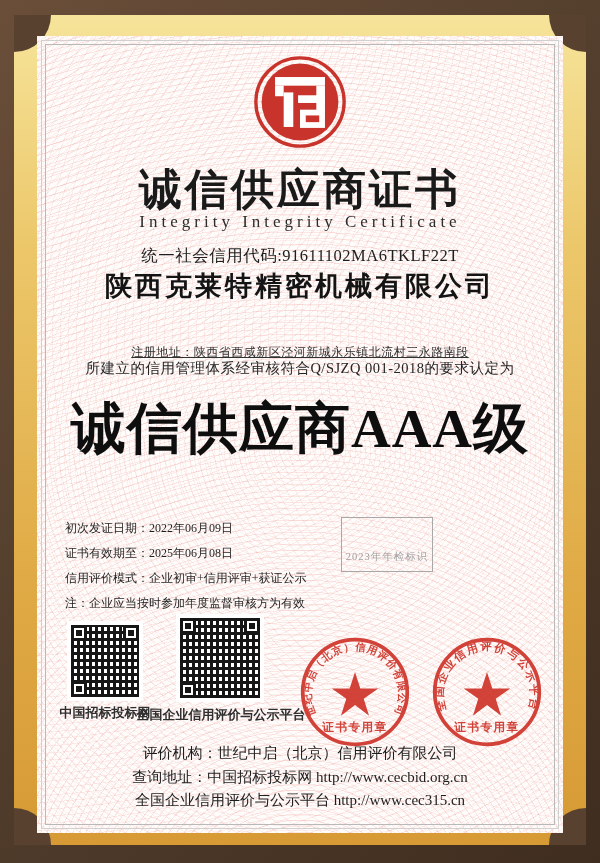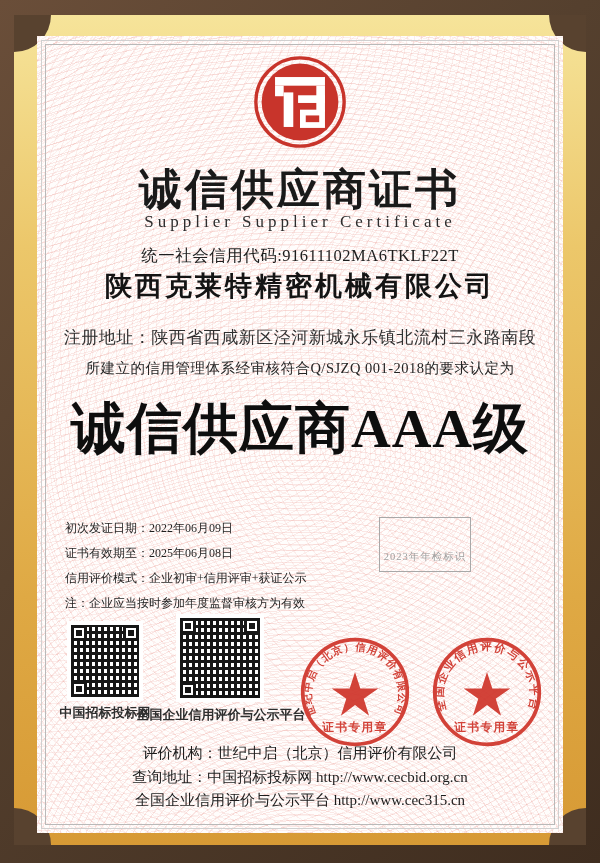--- a/index.html
+++ b/index.html
@@ -32,29 +32,29 @@
     border:1px solid #b9b9b9;
     outline:1px solid #d0d0d0;outline-offset:3px;
     pointer-events:none;
   }
   .abs{position:absolute;left:0;width:100%;text-align:center;}
   .emblem{position:absolute;left:215px;top:18px;width:96px;height:96px;}
   .title{top:125px;font-size:43px;font-weight:900;letter-spacing:3px;color:#1a1a1a;}
   .subtitle{top:176px;font-size:17px;letter-spacing:4px;color:#2d2d2d;}
   .code{top:209px;font-size:16.5px;color:#1e1e1e;letter-spacing:0.5px;}
   .company{top:232px;font-size:27px;font-weight:900;letter-spacing:3px;color:#141414;}
-  .address{top:290px;font-size:17px;color:#303030;letter-spacing:0.5px;}
+  .address{top:308px;font-size:12px;color:#303030;letter-spacing:0.5px;text-decoration:underline;}
   .statement{top:323px;font-size:14.5px;color:#242424;letter-spacing:0.5px;}
   .rating{top:356px;font-size:55px;font-weight:900;color:#0e0e0e;letter-spacing:1px;}
   .info{position:absolute;left:28px;top:480px;font-size:12px;color:#1f1f1f;line-height:25px;white-space:nowrap;}
   .badges{position:absolute;left:304px;top:481px;display:flex;}
   .badge{
     width:92px;height:55px;border:1px solid #a8a8a8;box-sizing:border-box;
     display:flex;align-items:flex-end;justify-content:center;
-    font-size:10.5px;color:#9e9e9e;letter-spacing:1px;padding-bottom:7px;margin-left:38px;
+    font-size:10.5px;color:#9e9e9e;letter-spacing:1px;padding-bottom:7px;
   }
   .badge + .badge{margin-left:-1px;}
   .qr{position:absolute;background:#fff;padding:4px;box-sizing:border-box;}
   .qr1{left:30px;top:585px;width:76px;height:80px;}
   .qr2{left:139px;top:578px;width:88px;height:88px;}
   .qr-grid{width:100%;height:100%;
     background:
       repeating-linear-gradient(90deg,#161616 0 3px,transparent 3px 6px),
       repeating-linear-gradient(0deg,#161616 0 3px,#fff 3px 7px);
   }
@@ -92,21 +92,21 @@
       <rect x="24" y="24" width="52" height="9"></rect>
       <rect x="24" y="33" width="9" height="11"></rect>
       <rect x="33" y="40" width="10" height="36"></rect>
       <rect x="67" y="33" width="9" height="27"></rect>
       <rect x="48" y="43" width="28" height="8"></rect>
     </g>
     <rect x="53" y="61" width="20" height="13" fill="none" stroke="#fff" stroke-width="6"></rect>
   </svg>
 
   <div class="abs title">诚信供应商证书</div>
-  <div class="abs subtitle">Supplier Supplier Certificate</div>
+  <div class="abs subtitle">Integrity Integrity Certificate</div>
   <div class="abs code">统一社会信用代码:91611102MA6TKLF22T</div>
   <div class="abs company">陕西克莱特精密机械有限公司</div>
   <div class="abs address">注册地址：陕西省西咸新区泾河新城永乐镇北流村三永路南段</div>
   <div class="abs statement">所建立的信用管理体系经审核符合Q/SJZQ 001-2018的要求认定为</div>
   <div class="abs rating">诚信供应商AAA级</div>
 
   <div class="info">
     <div>初次发证日期：2022年06月09日</div>
     <div>证书有效期至：2025年06月08日</div>
     <div>信用评价模式：企业初审+信用评审+获证公示</div>

